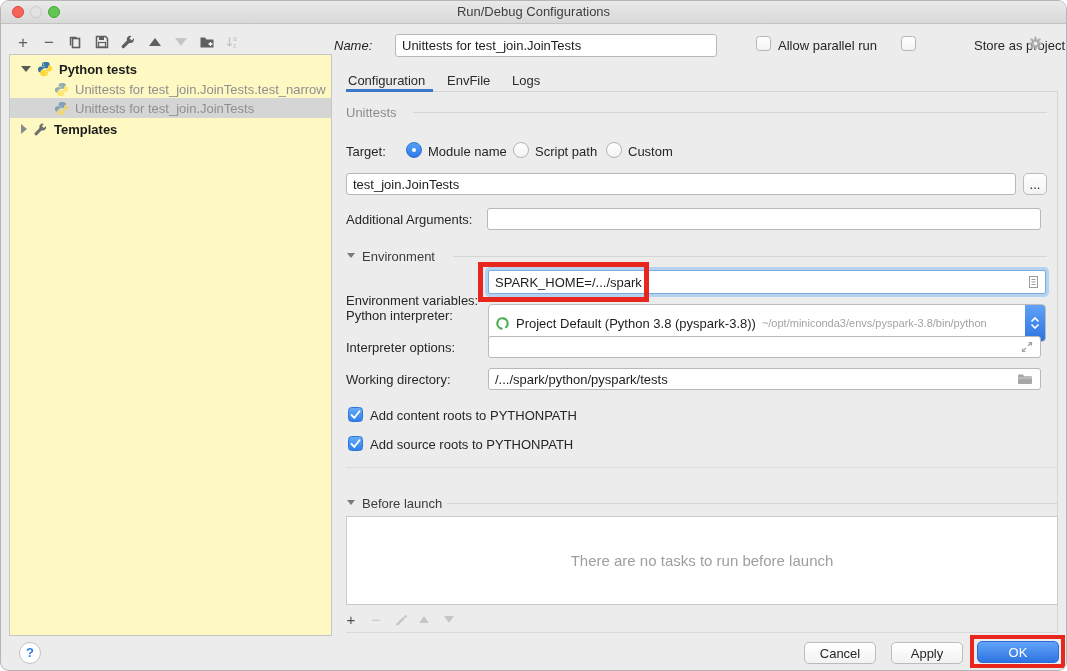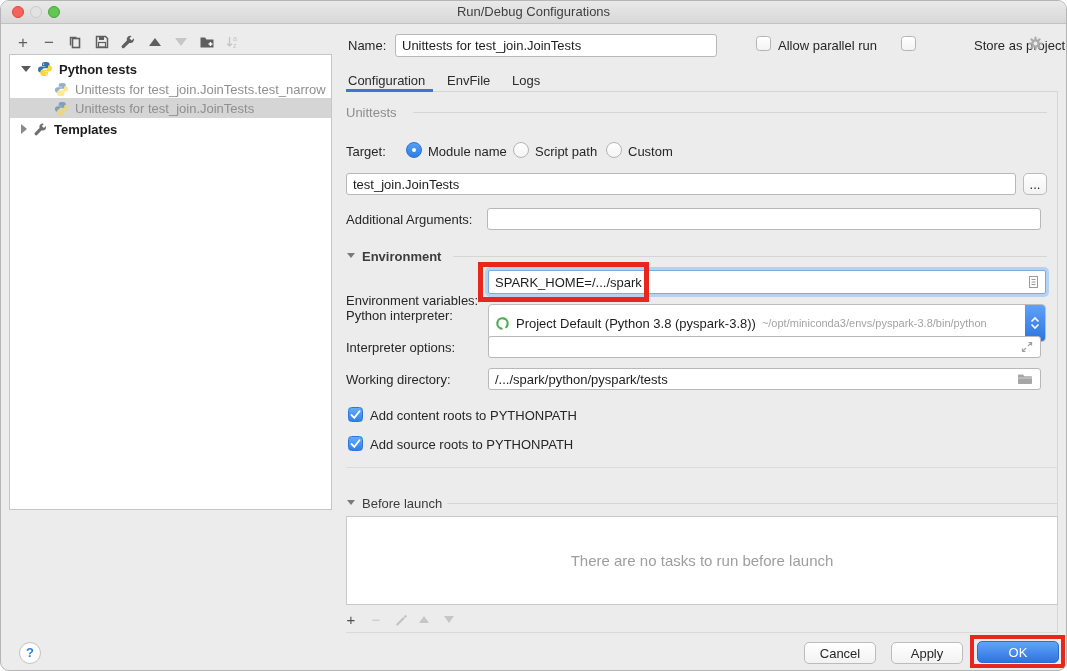--- a/index.html
+++ b/index.html
@@ -16,21 +16,21 @@
   
   .ticon{position:absolute;top:31px;width:20px;height:20px;display:flex;align-items:center;justify-content:center;}
   .glyph{font-size:17px;color:#5f5f5f;line-height:1;}
   .glyph.dim{color:#c6c6c6;}
   .tri-up{width:0;height:0;border-left:6px solid transparent;border-right:6px solid transparent;border-bottom:8px solid #5f5f5f;}
   .tri-down{width:0;height:0;border-left:6px solid transparent;border-right:6px solid transparent;border-top:8px solid #c6c6c6;}
   .tri-exp-down{width:0;height:0;border-left:5px solid transparent;border-right:5px solid transparent;border-top:6px solid #5a5a5a;}
   .tri-exp-right{width:0;height:0;border-top:5px solid transparent;border-bottom:5px solid transparent;border-left:6px solid #8a8a8a;}
   .tri-sec{width:0;height:0;border-left:4px solid transparent;border-right:4px solid transparent;border-top:5px solid #7a7a7a;display:inline-block;}
   
-  .tree-panel{position:absolute;left:8px;top:53px;width:323px;height:456px;background:#ffffff;
+  .tree-panel{position:absolute;left:8px;top:53px;width:323px;height:582px;background:#fef9c3;
               border:1px solid #c6c6c6;box-sizing:border-box;overflow:hidden;}
   .trow{position:absolute;left:0;width:100%;height:20px;display:flex;align-items:center;gap:6px;
         white-space:nowrap;overflow:hidden;font-size:13px;color:#8f8f8f;box-sizing:border-box;}
   .trow.group{color:#1c1c1c;font-weight:bold;}
   .trow.selected{background:#d5d5d5;}
   
   .lbl{position:absolute;font-size:13px;color:#262626;white-space:nowrap;}
   .grouplbl{position:absolute;font-size:13px;color:#8c8c8c;white-space:nowrap;}
   .seclbl{position:absolute;font-size:13px;color:#3c3c3c;white-space:nowrap;}
   .hline{position:absolute;height:1px;background:#d5d5d5;}
@@ -152,21 +152,21 @@
     </div>
     <div class="trow group" style="top:64px;padding-left:11px;">
       <span class="tri-exp-right"></span>
       <svg width="15" height="15" viewBox="0 0 16 16">
           <path d="M13.8 4.2a3.6 3.6 0 0 1-4.5 4.7l-4.7 4.6a1.65 1.65 0 1 1-2.3-2.3l4.6-4.7A3.6 3.6 0 0 1 11.6 2L9.4 4.2l2.3 2.3 2.1-2.3z" fill="#6f6f6f"></path>
         </svg>
       <span>Templates</span>
     </div>
   </div>
 
-  <span class="lbl" style="left:347px;top:37px;">Name:</span>
+  <span class="lbl" style="left:333px;top:37px;font-style:italic;">Name:</span>
   <input class="field" style="left: 394px; top: 33px; width: 322px; height: 23px;" value="Unittests for test_join.JoinTests">
   <span class="cb" style="left:755px;top:35px;"></span>
   <span class="lbl" style="left:777px;top:37px;">Allow parallel run</span>
   <span class="cb" style="left:900px;top:35px;"></span>
   <span class="lbl" style="left:973px;top:37px;">Store as project file</span>
   <span class="fieldicon" style="left:1026px;top:34px;">
     <svg width="17" height="17" viewBox="0 0 16 16">
         <g fill="#ababab">
           <rect x="7" y="1.5" width="2" height="13" rx="1"></rect>
           <rect x="7" y="1.5" width="2" height="13" rx="1" transform="rotate(45 8 8)"></rect>
@@ -196,21 +196,21 @@
   <span class="radio" style="left:605px;top:141px;"></span>
   <span class="lbl" style="left:627px;top:143px;">Custom</span>
 
   <input class="field" style="left: 345px; top: 172px; width: 670px; height: 22px;" value="test_join.JoinTests">
   <button class="btn" style="left:1022px;top:172px;width:24px;">...</button>
 
   <span class="lbl" style="left:345px;top:211px;">Additional Arguments:</span>
   <input class="field" style="left: 486px; top: 207px; width: 554px; height: 22px;" value="">
 
   <span class="tri-sec" style="position:absolute;left:346px;top:252px;"></span>
-  <span class="seclbl" style="left:361px;top:248px;font-weight:bold;">Environment</span>
+  <span class="seclbl" style="left:361px;top:248px;">Environment</span>
   <div class="hline" style="left:452px;top:255px;width:594px;"></div>
 
   <span class="lbl" style="left:345px;top:292px;text-align:right;">Environment variables:</span>
   <input class="field focus" style="left: 487px; top: 269px; width: 558px; height: 24px;" value="SPARK_HOME=/.../spark">
   <span class="fieldicon" style="left:1024px;top:273px;">
     <svg width="16" height="16">
         <rect x="4.5" y="2.5" width="8" height="11" fill="#fff" stroke="#9b9b9b"></rect>
         <path d="M6.5 5.5h4M6.5 8h4M6.5 10.5h4" stroke="#9b9b9b" stroke-width="1.2"></path>
       </svg>
   </span>

